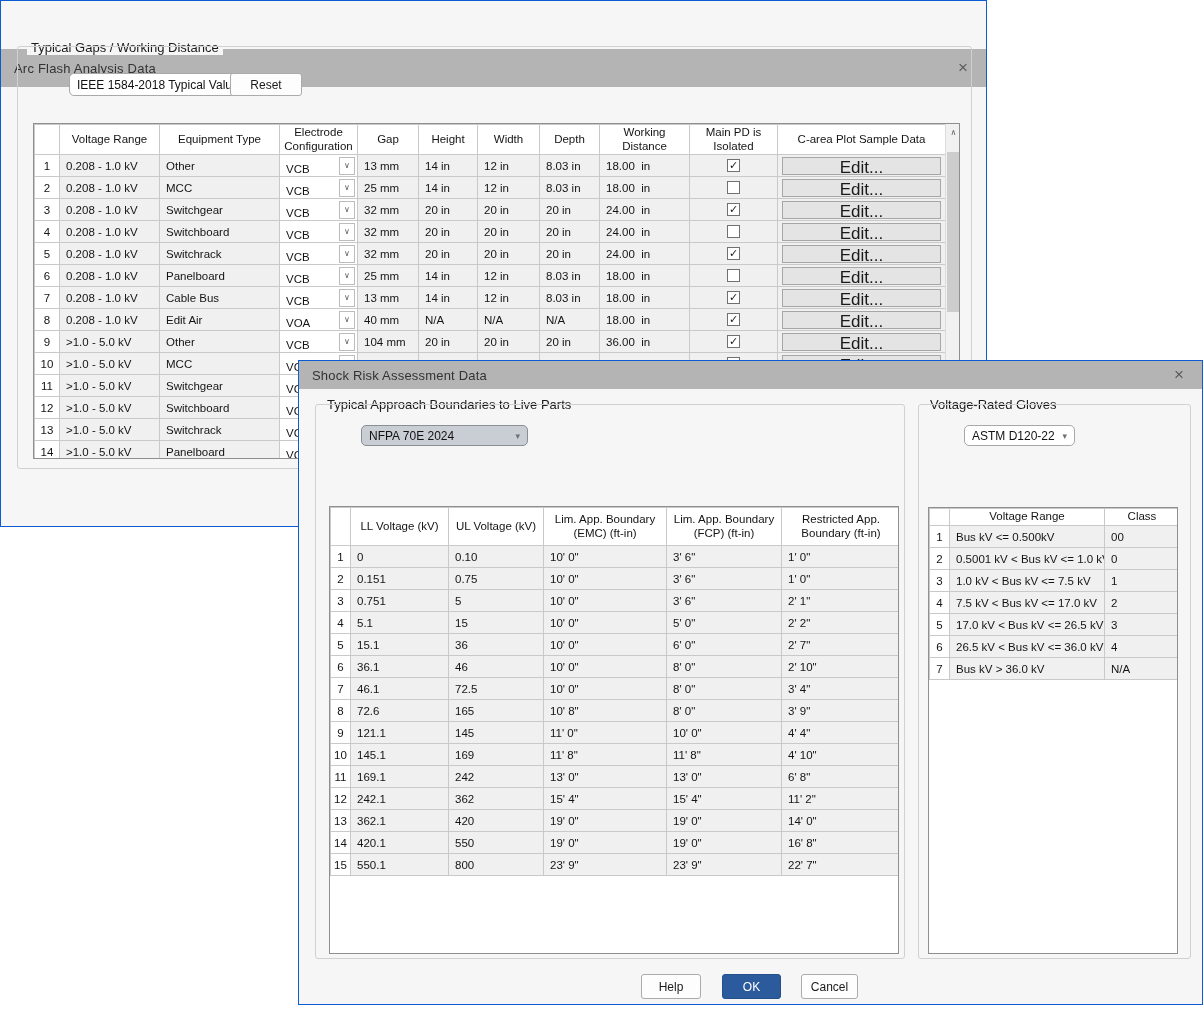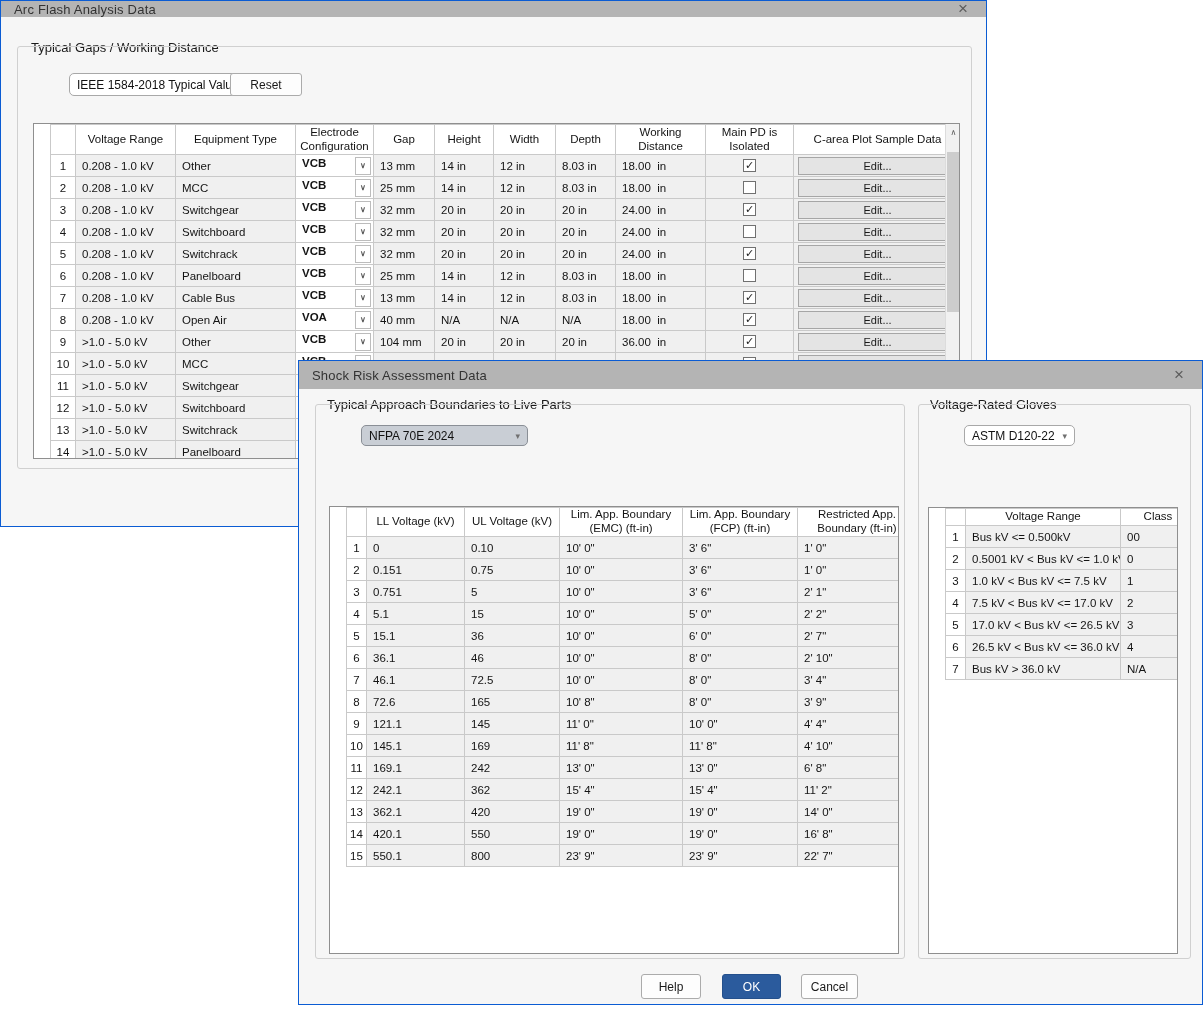--- a/index.html
+++ b/index.html
@@ -14,46 +14,46 @@
   .groupbox { position:absolute; border:1px solid #d0d0d0; border-radius:3px; }
   .grouplabel { position:absolute; font-size:13px; color:#1a1a1a; background:#f6f6f6; padding:0 4px; white-space:nowrap; }
 
   .combo { position:absolute; background:#ffffff; border:1px solid #a8a8a8; border-radius:5px; font-size:12px; color:#111; display:flex; align-items:center; padding-left:7px; white-space:nowrap;margin-left:38px; }
   .combo .arrow { position:absolute; right:7px; color:#707070; font-size:9px; }
   .combo.selected { background:#c9ced5; border-color:#8a8f96; }
 
   .btn { position:absolute; background:#fdfdfd; border:1px solid #ababab; border-radius:3px; font-size:12px; color:#1a1a1a; display:flex; align-items:center; justify-content:center; font-family:inherit; cursor:pointer; }
   .btn.primary { background:#2b5b9d; border-color:#24508c; color:#ffffff; }
 
-  .gridwrap { position:absolute; background:#ffffff; border:1px solid #8f8f8f; overflow:hidden;padding-left:16px; }
+  .gridwrap { position:absolute; background:#ffffff; border:1px solid #8f8f8f; overflow:hidden; }
   table.grid { border-collapse:collapse; table-layout:fixed; font-size:11.5px; color:#141414; }
   .grid th { background:#ffffff; border:1px solid #c9c9c9; font-weight:400; text-align:center; white-space:pre-line; line-height:1.18; padding:0 1px; overflow:hidden; }
   .grid td { background:#f0f0f0; border:1px solid #c9c9c9; padding:0 2px 0 6px; white-space:pre; overflow:hidden; }
   .grid td.num { background:#ffffff; text-align:center; padding:0; }
   .grid td.cfg { background:#ffffff; padding:0 2px 0 6px; }
   .grid td.center { text-align:center; padding:0; }
   .arcrow { height:22px; }
-  .cfgwrap { display:flex; align-items:flex-start; justify-content:space-between; height:100%;font-weight:bold; }
+  .cfgwrap { display:flex; align-items:flex-end; justify-content:space-between; height:100%; }
   .ddbtn { width:16px; height:18px; border:1px solid #bcbcbc; background:#ffffff; display:flex; align-items:center; justify-content:center; color:#5a5a5a; font-size:8px; flex:0 0 auto; }
   .cb { width:13px; height:13px; border:1px solid #707070; background:#ffffff; margin:0 auto; display:flex; align-items:center; justify-content:center; font-size:11px; line-height:11px; color:#222222; cursor:pointer; }
-  .editbtn { display:block; margin:0 auto; width:calc(100% - 8px); height:18px; background:#e4e4e4; border:1px solid #a6a6a6; font-size:11px; color:#1a1a1a; font-family:inherit; cursor:pointer; }
+  .editbtn { display:block; margin:0 auto; width:calc(100% - 8px); height:18px; background:#e4e4e4; border:1px solid #a6a6a6; font-size:17px; color:#1a1a1a; font-family:inherit; cursor:pointer; }
 
   .vscroll { position:absolute; top:0; bottom:0; width:16px; background:#f1f1f1; border-left:1px solid #dcdcdc; }
   .sarrow { position:absolute; left:0; width:100%; height:16px; display:flex; align-items:center; justify-content:center; font-size:8px; color:#5a5a5a; cursor:pointer; }
   .sarrow.up { top:0; }
   .sarrow.down { bottom:0; }
   .sthumb { position:absolute; left:1px; width:14px; top:28px; height:160px; background:#cdcdcd; cursor:pointer; }
 </style>
 </head>
 <body>
 
 <div class="stage">
 
   <div class="dialog" style="left:0; top:0; width:987px; height:527px;">
-    <div class="titlebar" style="height:16px;">
+    <div class="titlebar" style="height:38px;margin-top:48px;">
       <span class="titletext">Arc Flash Analysis Data</span>
       <span class="closex">×</span>
     </div>
 
     <span class="grouplabel" style="left:26px; top:39px;">Typical Gaps / Working Distance</span>
     <div class="groupbox" style="left:16px; top:45px; width:955px; height:423px;"></div>
 
     <div class="combo" style="left:30px; top:72px; width:196px; height:23px;">
       <span>IEEE 1584-2018 Typical Values</span>
       <span class="arrow">▾</span>
@@ -181,21 +181,21 @@
               <td>14 in</td>
               <td>12 in</td>
               <td>8.03 in</td>
               <td>18.00  in</td>
               <td class="center"><div class="cb">✓</div></td>
               <td class="center"><button class="editbtn">Edit...</button></td>
             </tr>
             <tr class="arcrow">
               <td class="num">8</td>
               <td>0.208 - 1.0 kV</td>
-              <td>Open Air</td>
+              <td>Edit Air</td>
               <td class="cfg"><div class="cfgwrap"><span>VOA</span><span class="ddbtn">∨</span></div></td>
               <td>40 mm</td>
               <td>N/A</td>
               <td>N/A</td>
               <td>N/A</td>
               <td>18.00  in</td>
               <td class="center"><div class="cb">✓</div></td>
               <td class="center"><button class="editbtn">Edit...</button></td>
             </tr>
             <tr class="arcrow">
@@ -304,21 +304,21 @@
       <table class="grid" style="width:570px;">
         <colgroup>
           <col style="width:20px">
             <col style="width:98px">
             <col style="width:95px">
           <col style="width:123px">
             <col style="width:115px">
             <col style="width:119px">
         </colgroup>
         <thead>
-            <tr id="shock-head" style="height:29px;">
+            <tr id="shock-head" style="height:38px;">
               <th></th>
               <th>LL Voltage (kV)</th>
               <th>UL Voltage (kV)</th>
               <th>Lim. App. Boundary
 (EMC)  (ft-in)</th>
               <th>Lim. App. Boundary
 (FCP)  (ft-in)</th>
               <th>Restricted App.
 Boundary  (ft-in)</th>
             </tr>

